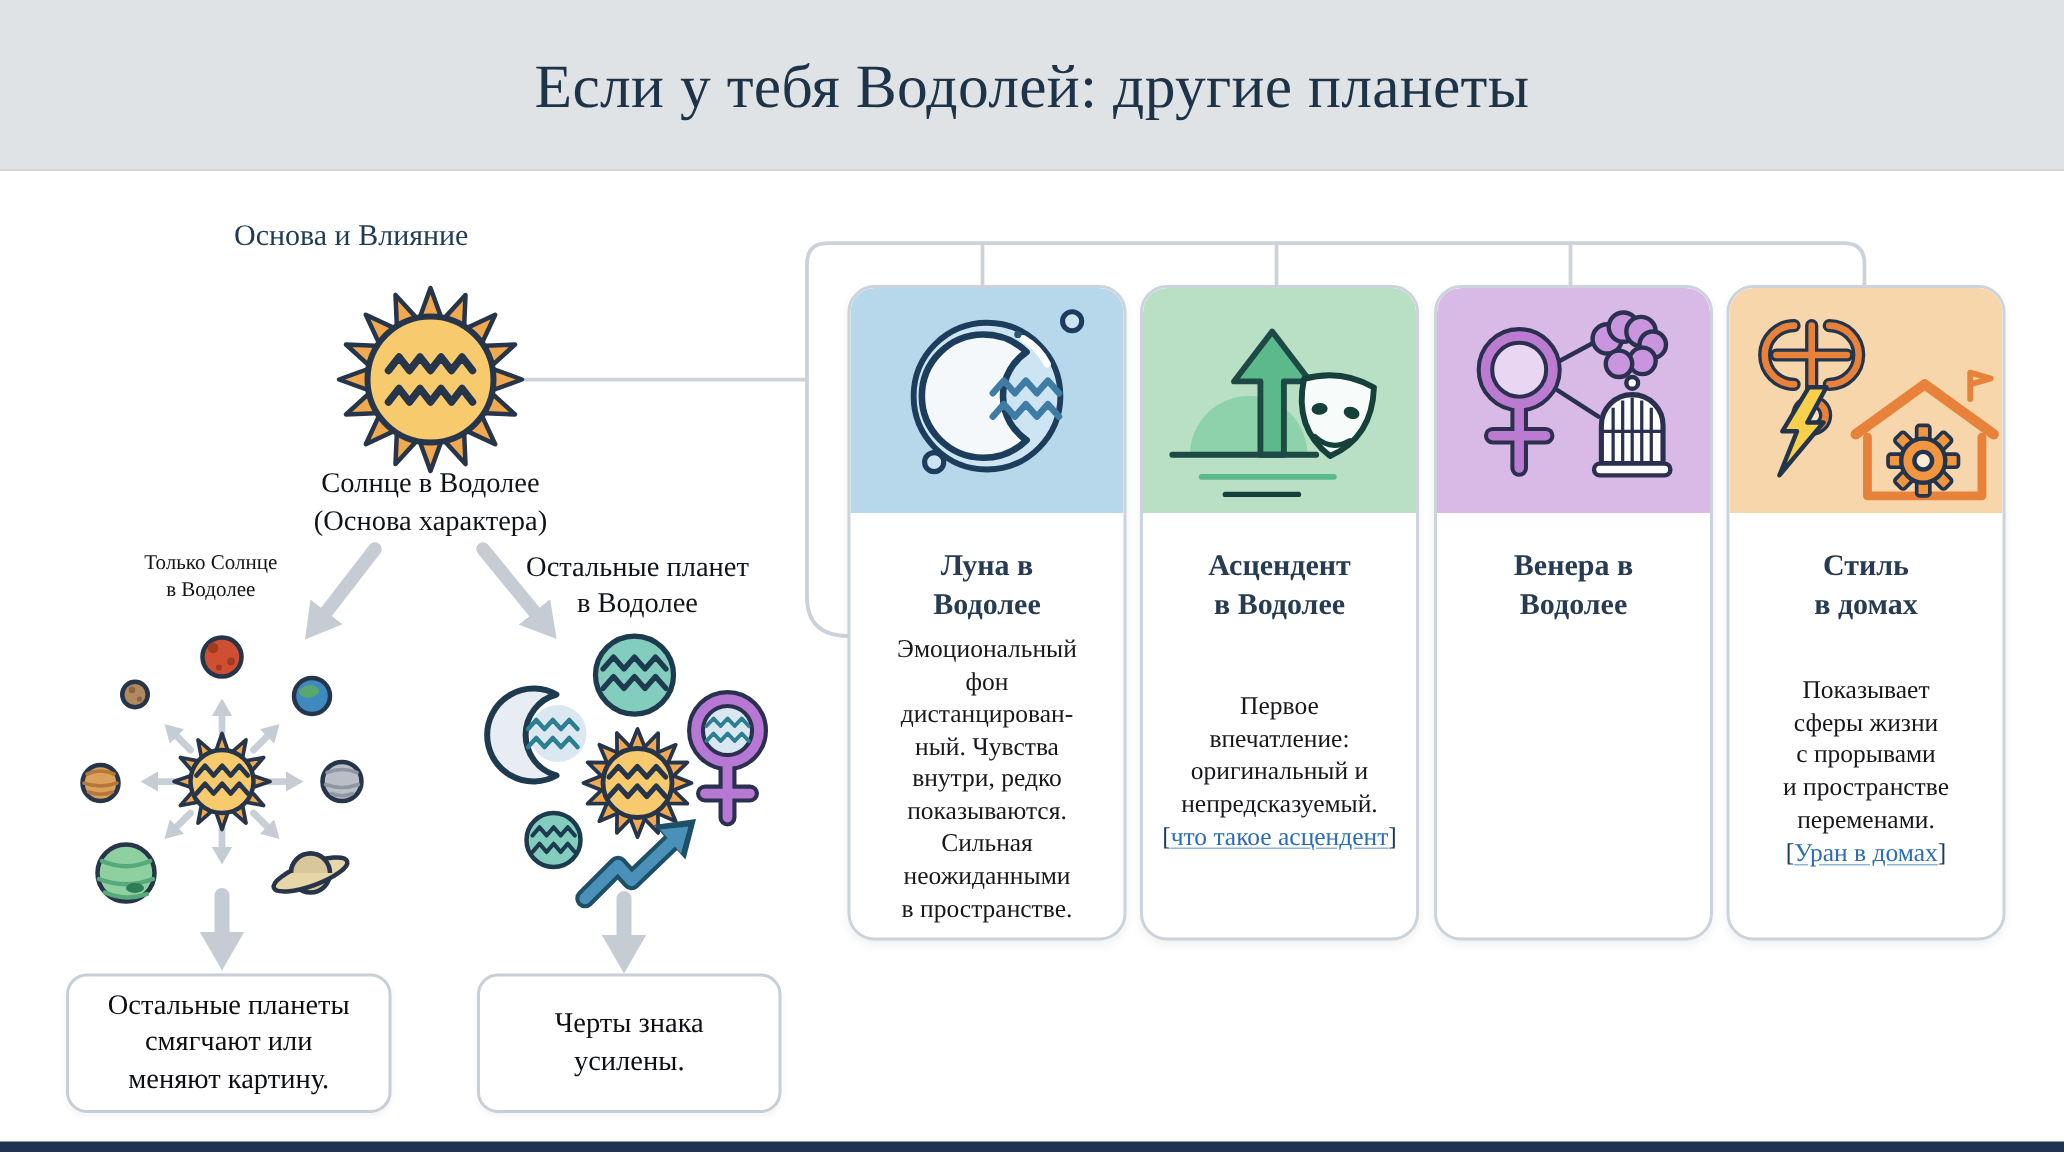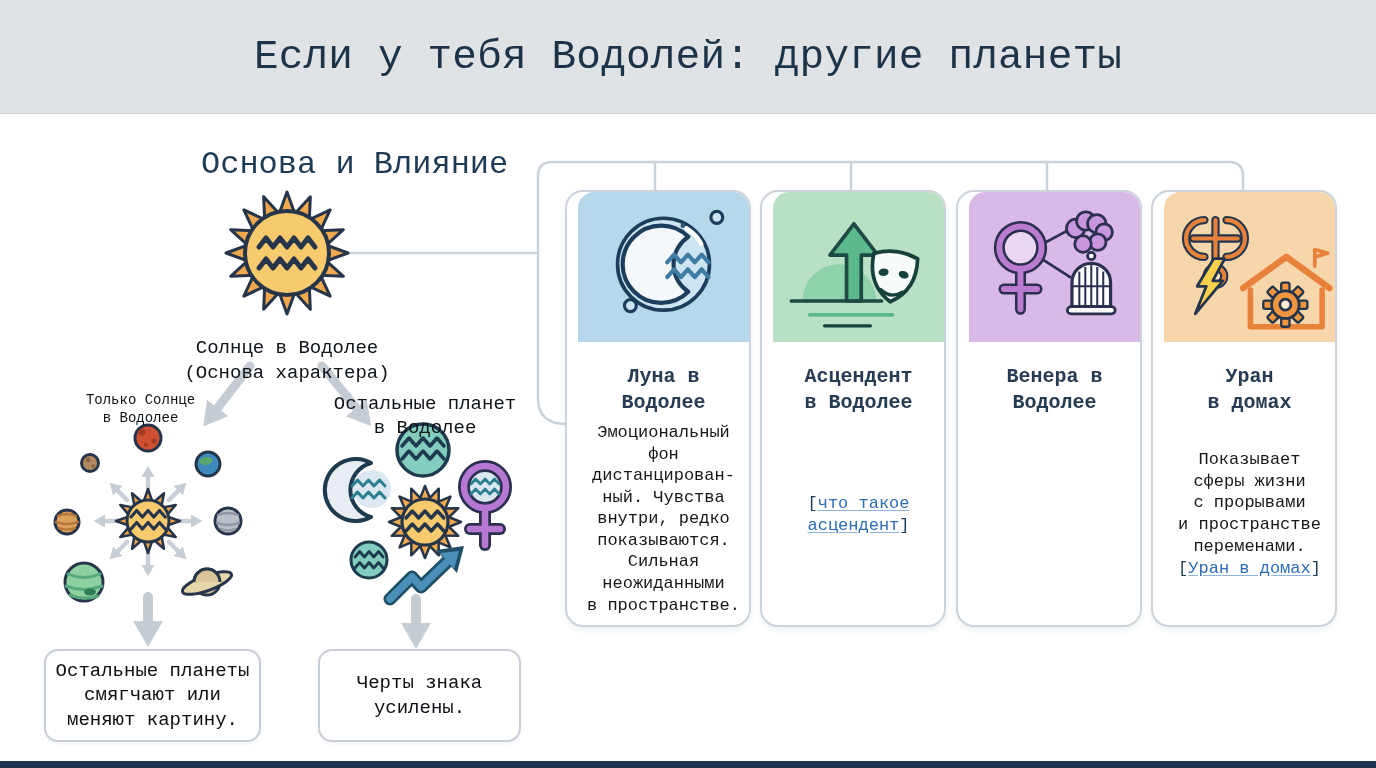--- a/index.html
+++ b/index.html
@@ -1,42 +1,42 @@
 <!DOCTYPE html>
 <html><head>
 <meta charset="utf-8">
 <style>
   html,body{margin:0;padding:0;background:#ffffff;}
   .stage{position:relative;width:1376px;height:768px;overflow:hidden;background:#ffffff;
-         font-family:Liberation Mono, monospace;}
+         font-family:Liberation Serif, serif;}
   
   .topbar{position:absolute;left:0;top:0;width:1376px;height:113px;background:#dfe3e6;
           border-bottom:1px solid #ced4d9;display:flex;align-items:center;justify-content:center;}
   .page-title{font-size:41px;font-weight:500;color:#1d3348;letter-spacing:.2px;}
   
   .bottombar{position:absolute;left:0;top:761px;width:1376px;height:7px;background:#1e3450;}
   
   .art{position:absolute;left:0;top:0;width:1376px;height:768px;z-index:1;pointer-events:none;}
   
-  .lbl{position:absolute;z-index:2;white-space:pre-line;text-align:center;color:#0f1419;margin-top:25px;}
-  .section-heading{position:absolute;left:156px;top:146px;z-index:2;font-size:32px;font-weight:500;color:#1e3a55;margin-left:45px;}
+  .lbl{position:absolute;z-index:2;white-space:pre-line;text-align:center;color:#0f1419;}
+  .section-heading{position:absolute;left:156px;top:146px;z-index:2;font-size:20px;font-weight:500;color:#1e3a55;}
   .sun-caption{left:167px;top:311px;width:240px;font-size:19px;line-height:1.3;font-weight:500;}
   .branch-left{left:48px;top:367px;width:185px;font-size:14px;line-height:1.28;font-weight:500;}
   .branch-right{left:330px;top:367px;width:190px;font-size:19px;line-height:1.28;font-weight:500;}
   
   .result-box{position:absolute;z-index:2;top:649px;height:89px;background:#ffffff;border:2px solid #c8ced6;
               border-radius:14px;display:flex;align-items:center;justify-content:center;
               box-shadow:0 2px 4px rgba(30,50,70,.06);}
   .result-box span{white-space:pre-line;text-align:center;font-size:19px;line-height:1.27;font-weight:500;color:#0c0f13;}
   .box-left{left:44px;width:213px;}
   .box-right{left:318px;width:199px;}
   
   .card{position:absolute;top:190px;width:186px;height:437px;z-index:2;background:#ffffff;
         border:2px solid #ccd3da;border-radius:18px;box-sizing:border-box;
-        box-shadow:0 3px 6px rgba(30,50,70,.07);display:flex;flex-direction:column;overflow:hidden;padding-left:11px;}
+        box-shadow:0 3px 6px rgba(30,50,70,.07);display:flex;flex-direction:column;overflow:hidden;}
   .card-head{height:150px;flex:0 0 150px;border-radius:16px 16px 0 0;}
   .card-head svg{display:block;width:100%;height:150px;}
   .card-title{margin-top:22px;text-align:center;white-space:pre-line;font-size:20px;line-height:1.3;
               font-weight:600;color:#273c52;}
   .card-copy{flex:1;display:flex;flex-direction:column;justify-content:center;align-items:center;
              padding:6px 8px 18px 8px;}
   .body-text{white-space:pre-line;text-align:center;font-size:17px;line-height:1.27;color:#15171b;}
   .card-link{text-align:center;font-size:17px;line-height:1.27;margin-top:1px;}
   .bracket{color:#1b3a55;}
   .link{color:#2b6cb8;text-decoration:underline;text-decoration-color:#8fb4de;text-underline-offset:2px;cursor:pointer;}
@@ -311,20 +311,24 @@
           <ellipse cx="141" cy="82" rx="5.5" ry="4" fill="#16413a" transform="rotate(12 141 82)"></ellipse>
           <path d="M118 101 q12 9 24 0" stroke="#16413a" stroke-width="3.5" fill="none" stroke-linecap="round"></path>
         </g>
         <path d="M40 127 H130" stroke="#5cb98c" stroke-width="4" stroke-linecap="round" fill="none"></path>
         <path d="M56 139 H106" stroke="#16413a" stroke-width="3.5" stroke-linecap="round" fill="none"></path>
       </svg>
     </div>
     <div class="card-title">Асцендент
 в Водолее</div>
     <div class="card-copy">
+      <div class="body-text">Первое
+впечатление:
+оригинальный и
+непредсказуемый.</div>
       <div class="card-link"><span class="bracket">[</span><a class="link">что такое асцендент</a><span class="bracket">]</span></div>
     </div>
   </section>
 
   <section class="card" style="left:956px">
     <div class="card-head" style="background-color: rgb(217, 186, 231);">
       <svg viewBox="0 0 186 150">
         <g fill="none" stroke="#2b3050" stroke-width="3" stroke-linecap="round">
           <path d="M80 50 L106 36"></path>
             <path d="M82 68 L110 86"></path>
@@ -400,21 +404,21 @@
             <rect x="127.5" y="92" width="9" height="11" rx="2" transform="rotate(180 132 116)"></rect>
             <rect x="127.5" y="92" width="9" height="11" rx="2" transform="rotate(225 132 116)"></rect>
             <rect x="127.5" y="92" width="9" height="11" rx="2" transform="rotate(270 132 116)"></rect>
             <rect x="127.5" y="92" width="9" height="11" rx="2" transform="rotate(315 132 116)"></rect>
           </g>
           <circle cx="132" cy="116" r="15" fill="#f2953f" stroke="#22354c" stroke-width="3"></circle>
           <circle cx="132" cy="116" r="6" fill="#fdebd3" stroke="#22354c" stroke-width="3"></circle>
         </g>
       </svg>
     </div>
-    <div class="card-title">Уран
+    <div class="card-title">Стиль
 в домах</div>
     <div class="card-copy">
       <div class="body-text">Показывает
 сферы жизни
 с прорывами
 и пространстве
 переменами.</div>
       <div class="card-link"><span class="bracket">[</span><a class="link">Уран в домах</a><span class="bracket">]</span></div>
     </div>
   </section>

